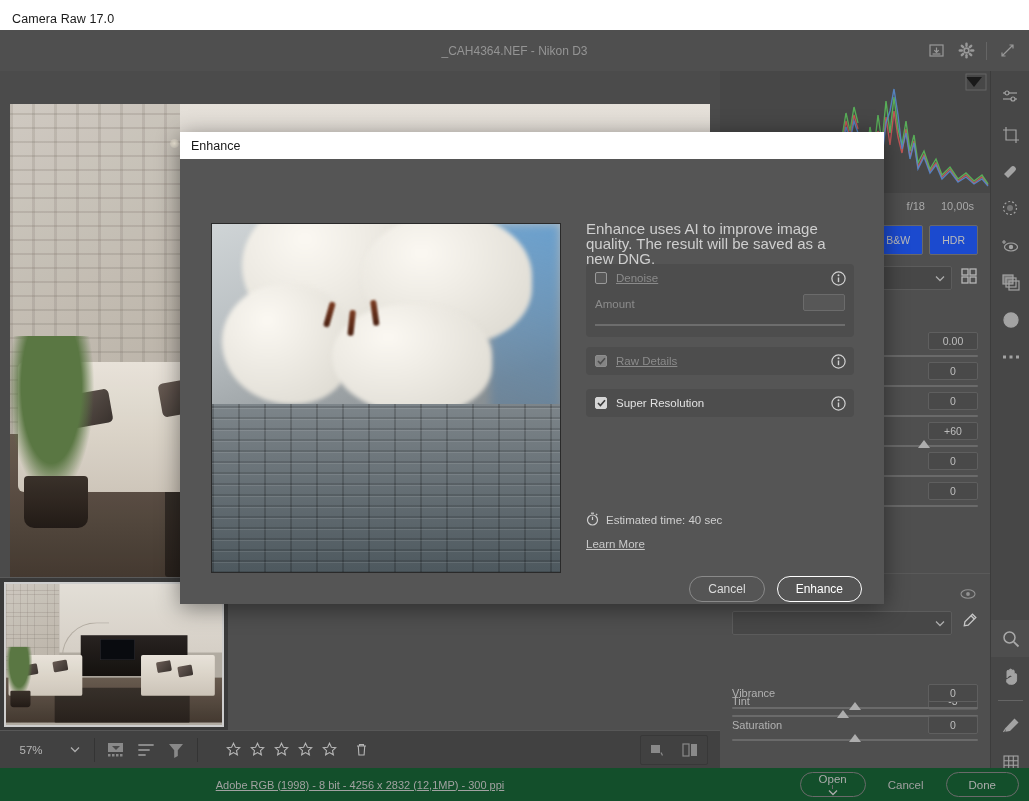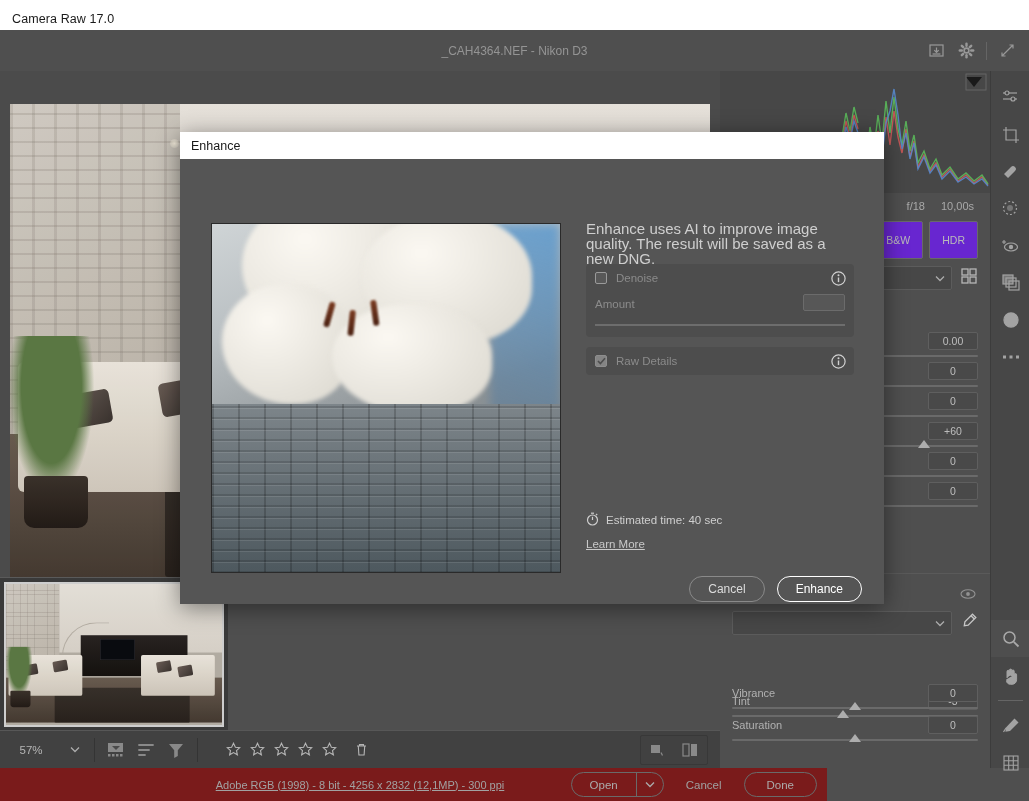--- a/index.html
+++ b/index.html
@@ -132,23 +132,23 @@
   #exif{
     position:absolute;left:0;top:122px;width:270px;height:26px;
     display:flex;align-items:center;justify-content:flex-end;gap:16px;
     padding-right:16px;font-size:11px;color:#b0b0b0;
   }
   #prof-row{
     position:absolute;left:0;top:152px;width:270px;height:34px;
     display:flex;align-items:center;padding:0 12px;gap:6px;
   }
   .sqbtn{
-    height:38px;padding:0 12px;border:1px solid #6e6e6e;border-radius:2px;
+    height:30px;padding:0 12px;border:1px solid #6e6e6e;border-radius:2px;
     display:flex;align-items:center;justify-content:center;
-    font-size:10.5px;color:#c2c2c2;background:#6d28d9;
+    font-size:10.5px;color:#c2c2c2;background:#1d4ed8;
   }
   #profile-row2{
     position:absolute;left:0;top:190px;width:270px;height:34px;
     display:flex;align-items:center;padding:0 12px;gap:8px;
   }
   .selectbox{
     flex:1;height:24px;background:#4a4a4a;border:1px solid #606060;border-radius:2px;
     display:flex;align-items:center;justify-content:flex-end;padding-right:6px;
   }
   #edit-hdr{
@@ -176,36 +176,36 @@
   #toolrail{
     position:absolute;left:990px;top:41px;width:39px;height:697px;background:#4a4a4a;
     border-left:1px solid #3f3f3f;
   }
   .rail-ic{width:39px;height:37px;display:flex;align-items:center;justify-content:center;opacity:.72;}
   .rail-ic.sel{background:#565656;}
   .rail-sep{width:25px;height:1px;background:#6a6a6a;margin:6px auto;}
 
   
   #footer{
-    position:absolute;left:0;top:738px;width:827px;height:33px;background:#7f1d1d;text-decoration:underline;
+    position:absolute;left:0;top:738px;width:1029px;height:33px;background:#14532d;text-decoration:underline;
   }
   #footinfo{
     position:absolute;left:0;top:0;width:720px;height:33px;
     display:flex;align-items:center;justify-content:center;
     font-size:11px;color:#a9a9a9;text-decoration:underline;
   }
   #footbtns{
     position:absolute;right:10px;top:0;height:33px;display:flex;align-items:center;gap:10px;
   }
   .pillbtn{
     height:25px;padding:0 22px;border:1px solid #6f6f6f;border-radius:13px;
     display:flex;align-items:center;justify-content:center;
     font-size:11.5px;color:#b3b3b3;
   }
-  .pillbtn.split{padding:0;display:flex;}
+  .pillbtn.split{padding:0;display:flex;flex-direction:column;}
   .pillbtn.split .lbl{padding:0 18px;display:flex;align-items:center;height:100%;}
   .pillbtn.split .dv{width:1px;background:#6f6f6f;height:100%;}
   .pillbtn.split .ar{width:26px;display:flex;align-items:center;justify-content:center;}
   .flatbtn{height:25px;padding:0 12px;display:flex;align-items:center;font-size:11.5px;color:#a7a7a7;}
 
   
   #mask{position:absolute;left:0;top:0;width:1029px;height:771px;background:rgba(0,0,0,0.04);}
   #dialog{
     position:absolute;left:180px;top:102px;width:704px;height:472px;
     background:#555555;box-shadow:0 4px 22px rgba(0,0,0,.45);
@@ -244,21 +244,21 @@
     position:absolute;left:406px;width:268px;background:#4d4d4d;border-radius:4px;
   }
   .opt-row{height:28px;display:flex;align-items:center;padding:0 9px;}
   .cb{
     width:12px;height:12px;border:1px solid #9a9a9a;border-radius:2px;background:#585858;
     display:flex;align-items:center;justify-content:center;flex:none;
   }
   .cb.checked{background:#d6d6d6;border-color:#d6d6d6;}
   .cb.checked.dis{background:#848484;border-color:#8d8d8d;}
   .opt-lbl{font-size:11.5px;color:#e2e2e2;margin-left:9px;}
-  .opt-lbl.dis{color:#8b8b8b;}
+  .opt-lbl.dis{color:#8b8b8b;text-decoration:underline;}
   .info-i{position:absolute;right:8px;width:15px;height:15px;opacity:.85;}
   .amt-row{height:40px;position:relative;padding:0 9px;}
   .amt-lbl{position:absolute;left:9px;top:6px;font-size:11.5px;color:#8b8b8b;}
   .amt-val{position:absolute;right:9px;top:2px;width:42px;height:17px;
     background:#575757;border:1px solid #6b6b6b;border-radius:2px;}
   .amt-track{position:absolute;left:9px;right:9px;bottom:6px;height:2px;background:#6d6d6d;}
 
   #est{
     position:absolute;left:406px;top:353px;display:flex;align-items:center;gap:7px;
     font-size:11.5px;color:#cfcfcf;
@@ -716,20 +716,37 @@
           <span class="info-i">
             <svg width="15" height="15" viewBox="0 0 15 15">
                 <circle cx="7.5" cy="7.5" r="6.6" fill="none" stroke="#e8e8e8" stroke-width="1.2"></circle>
                 <circle cx="7.5" cy="4.3" r="1" fill="#e8e8e8"></circle>
                 <path d="M7.5 6.5v4.6" stroke="#e8e8e8" stroke-width="1.4"></path>
               </svg>
           </span>
         </div>
       </div>
 
+      <div class="optbox" style="top:230px;height:28px;">
+        <div class="opt-row" style="position:relative">
+          <span class="cb checked">
+            <svg width="9" height="8" viewBox="0 0 9 8">
+                <path d="M1 4l2.4 2.6L8 1.3" fill="none" stroke="#3a3a3a" stroke-width="1.6"></path>
+              </svg>
+          </span>
+          <span class="opt-lbl">Super Resolution</span>
+          <span class="info-i">
+            <svg width="15" height="15" viewBox="0 0 15 15">
+                <circle cx="7.5" cy="7.5" r="6.6" fill="none" stroke="#e8e8e8" stroke-width="1.2"></circle>
+                <circle cx="7.5" cy="4.3" r="1" fill="#e8e8e8"></circle>
+                <path d="M7.5 6.5v4.6" stroke="#e8e8e8" stroke-width="1.4"></path>
+              </svg>
+          </span>
+        </div>
+      </div>
 
       <div id="est">
         <span>
           <svg width="13" height="14" viewBox="0 0 13 14">
               <circle cx="6.5" cy="8" r="5" fill="none" stroke="#cfcfcf" stroke-width="1.2"></circle>
               <path d="M6.5 8V4.8" stroke="#cfcfcf" stroke-width="1.2"></path>
               <path d="M5 1.2h3" stroke="#cfcfcf" stroke-width="1.2"></path>
               <path d="M10 3.2l1.2-1.2" stroke="#cfcfcf" stroke-width="1.2"></path>
             </svg>
         </span>

